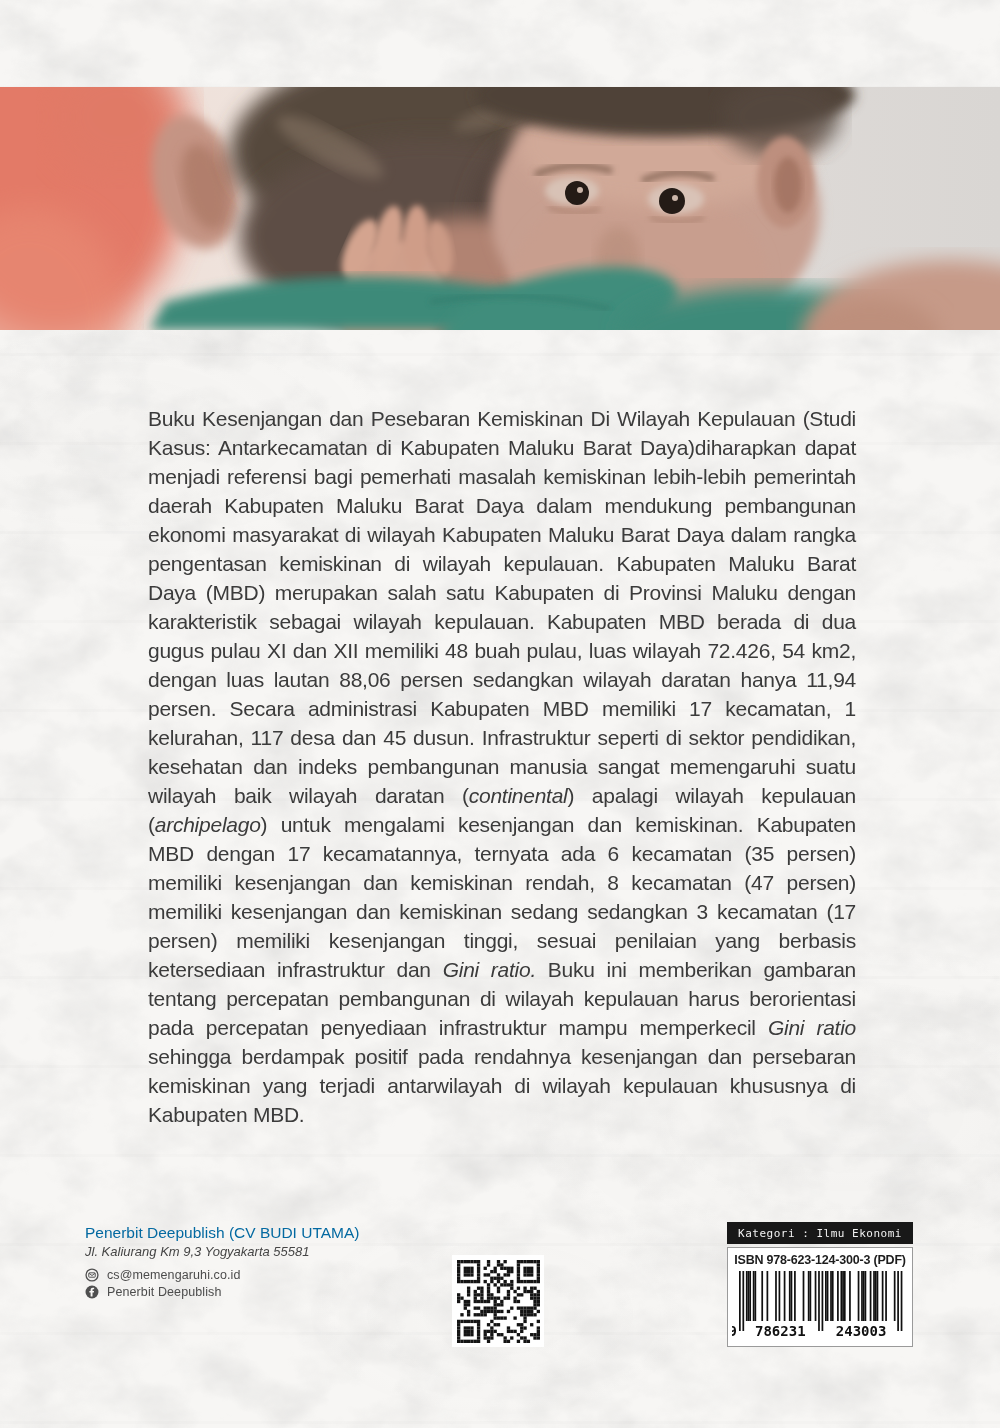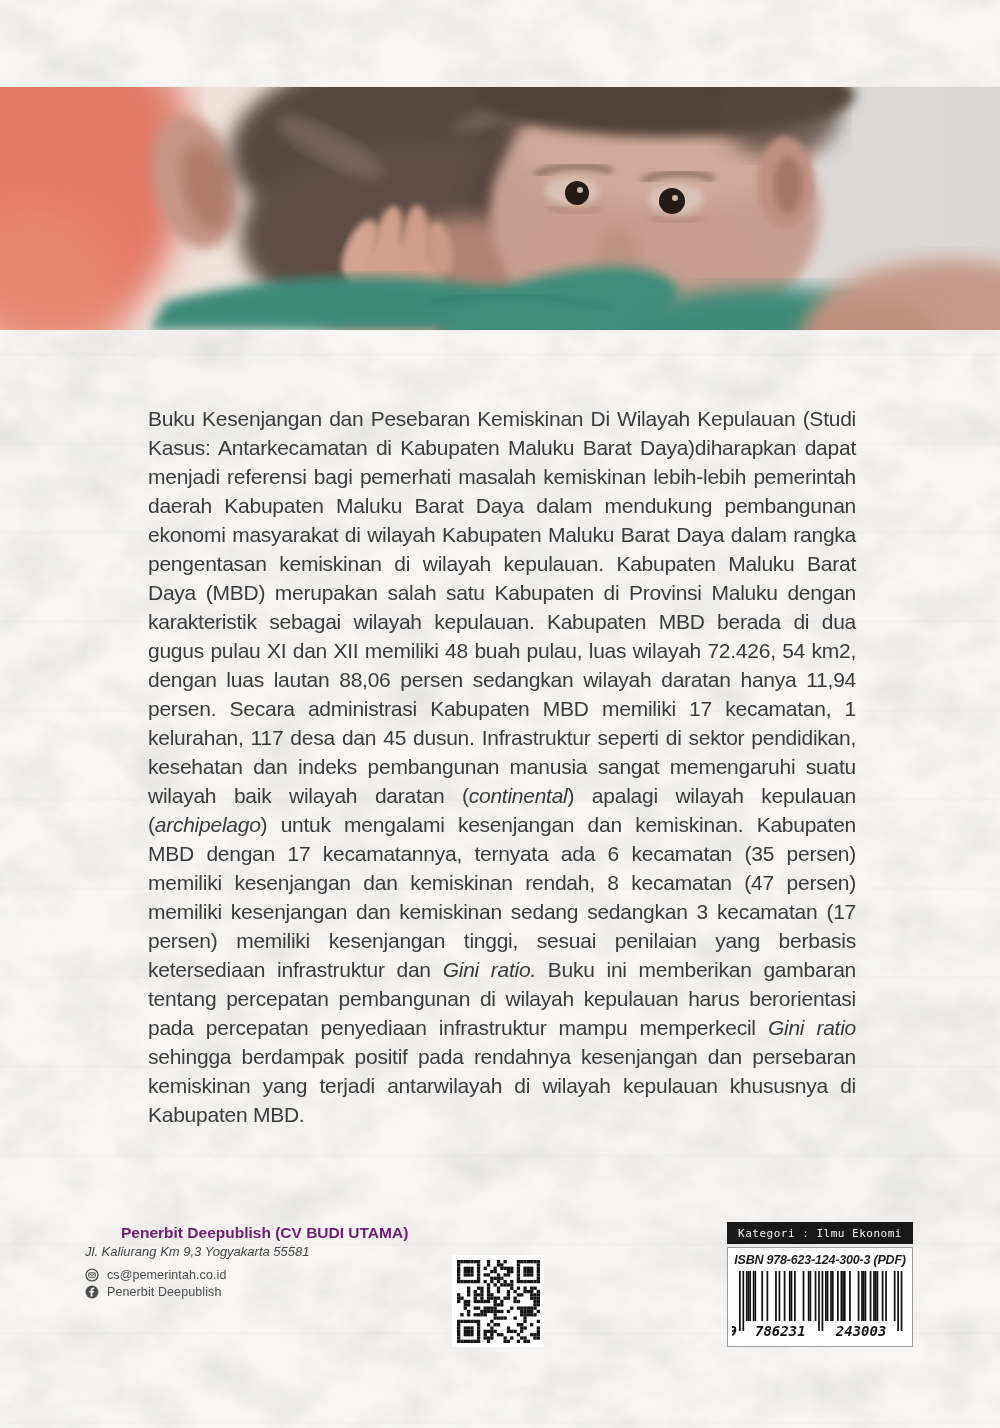--- a/index.html
+++ b/index.html
@@ -14,38 +14,38 @@
       radial-gradient(300px 160px at 50% 92%, rgba(150,150,150,.06), rgba(0,0,0,0) 70%);}
   .photo-banner{position:absolute;left:0;top:87px;width:1000px;height:243px;}
   .photo-banner svg{display:block;}
 
   .synopsis{position:absolute;left:148px;top:404px;width:708px;
     font-size:21px;line-height:29px;letter-spacing:-0.25px;color:#3b3b3b;
     text-align:justify;}
   .synopsis .it{font-style:italic;}
 
   .publisher{position:absolute;left:85px;top:1224px;width:350px;color:#454545;}
-  .pub-name{font-size:15.5px;font-weight:bold;line-height:18.5px;color:#701a75;margin-left:36px;}
+  .pub-name{font-size:15.5px;font-weight:normal;line-height:18.5px;color:#0369a1;}
   .pub-line{font-size:13px;line-height:18.5px;font-style:italic;}
   .social-list{margin-top:5px;}
   .social-row{display:flex;align-items:center;height:17px;}
   .social-icon{width:14px;height:14px;margin-right:8px;flex:0 0 auto;display:inline-block;}
   .social-icon svg{display:block;width:14px;height:14px;}
   .social-label{font-size:12.5px;color:#4c4c4c;letter-spacing:.1px;}
 
   .qr-wrap{position:absolute;left:452px;top:1255px;width:92px;height:92px;background:#ffffff;
     display:flex;align-items:center;justify-content:center;}
   .qr-wrap svg{display:block;}
 
   .isbn-block{position:absolute;left:727px;top:1222px;width:186px;}
   .category-bar{height:22px;background:#181818;color:#f2f2f2;
     font-family:"DejaVu Sans Mono",monospace;font-size:11px;letter-spacing:.5px;
     display:flex;align-items:center;justify-content:center;}
   .isbn-box{margin-top:3px;background:#ffffff;border:1.5px solid #9a9a9a;
-    padding:5px 4px 4px 4px;text-align:center;font-style:italic;}
+    padding:5px 4px 4px 4px;text-align:center;}
   .isbn-text{font-size:12.5px;font-weight:bold;color:#1d1d1d;letter-spacing:-0.2px;
     font-family:"Liberation Sans",sans-serif;}
   .barcode{margin-top:3px;}
 </style>
 </head>
 <body>
 
 <div class="page">
 
   <svg class="texture" width="1000" height="1428">
@@ -150,21 +150,21 @@
     <div class="pub-line">Jl. Kaliurang Km 9,3 Yogyakarta 55581</div>
     <div class="social-list">
         <div class="social-row">
           <span class="social-icon">
             <svg viewBox="0 0 16 16">
               <circle cx="8" cy="8" r="6.8" fill="none" stroke="#4f4f4f" stroke-width="1.5"></circle>
               <rect x="4.3" y="5.5" width="7.4" height="5" rx="0.7" fill="none" stroke="#4f4f4f" stroke-width="1.1"></rect>
               <path d="M4.6 6.1l3.4 2.5 3.4-2.5" fill="none" stroke="#4f4f4f" stroke-width="1.1"></path>
             </svg>
           </span>
-          <span class="social-label">cs@pemerintah.co.id</span>
+          <span class="social-label">cs@memengaruhi.co.id</span>
         </div>
         <div class="social-row">
           <span class="social-icon">
             <svg viewBox="0 0 16 16">
               <circle cx="8" cy="8" r="7.4" fill="#4f4f4f"></circle>
               <path d="M8.6 13V8.6h1.5l.25-1.7H8.6V5.8c0-.5.25-1 1-1h.85V3.3s-.77-.13-1.5-.13c-1.53 0-2.53.92-2.53 2.6v1.13H5v1.7h1.42V13z" fill="#f7f6f4"></path>
             </svg>
           </span>
           <span class="social-label">Penerbit Deepublish</span>
         </div>

